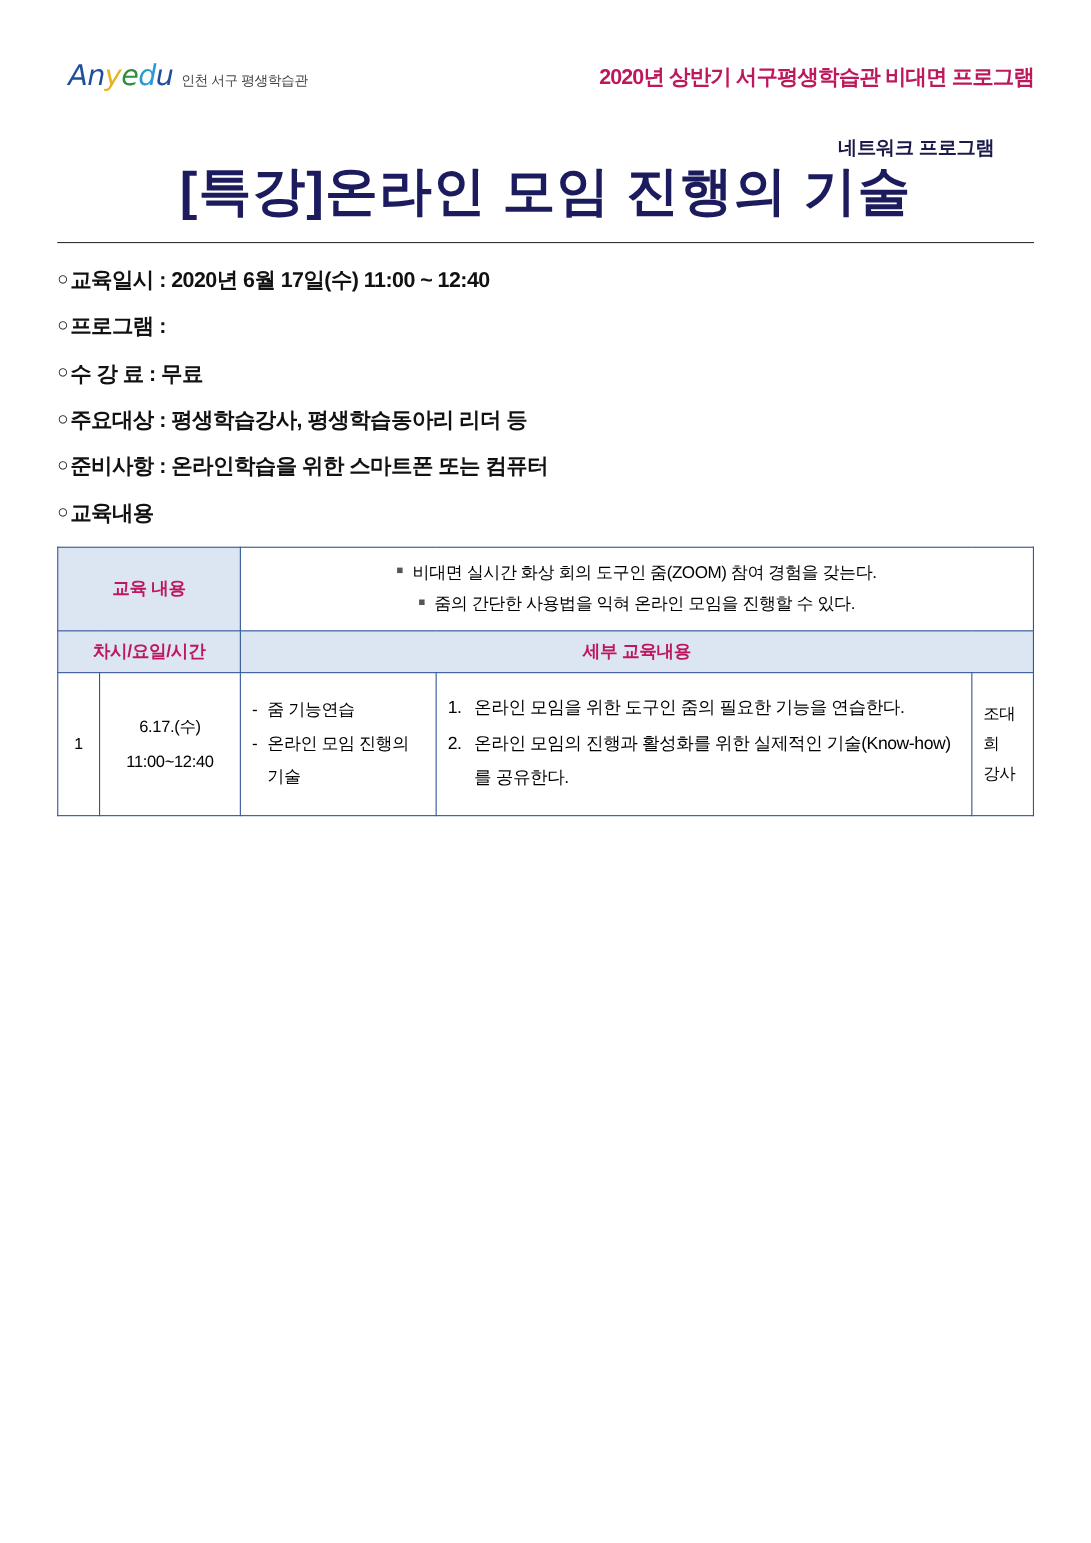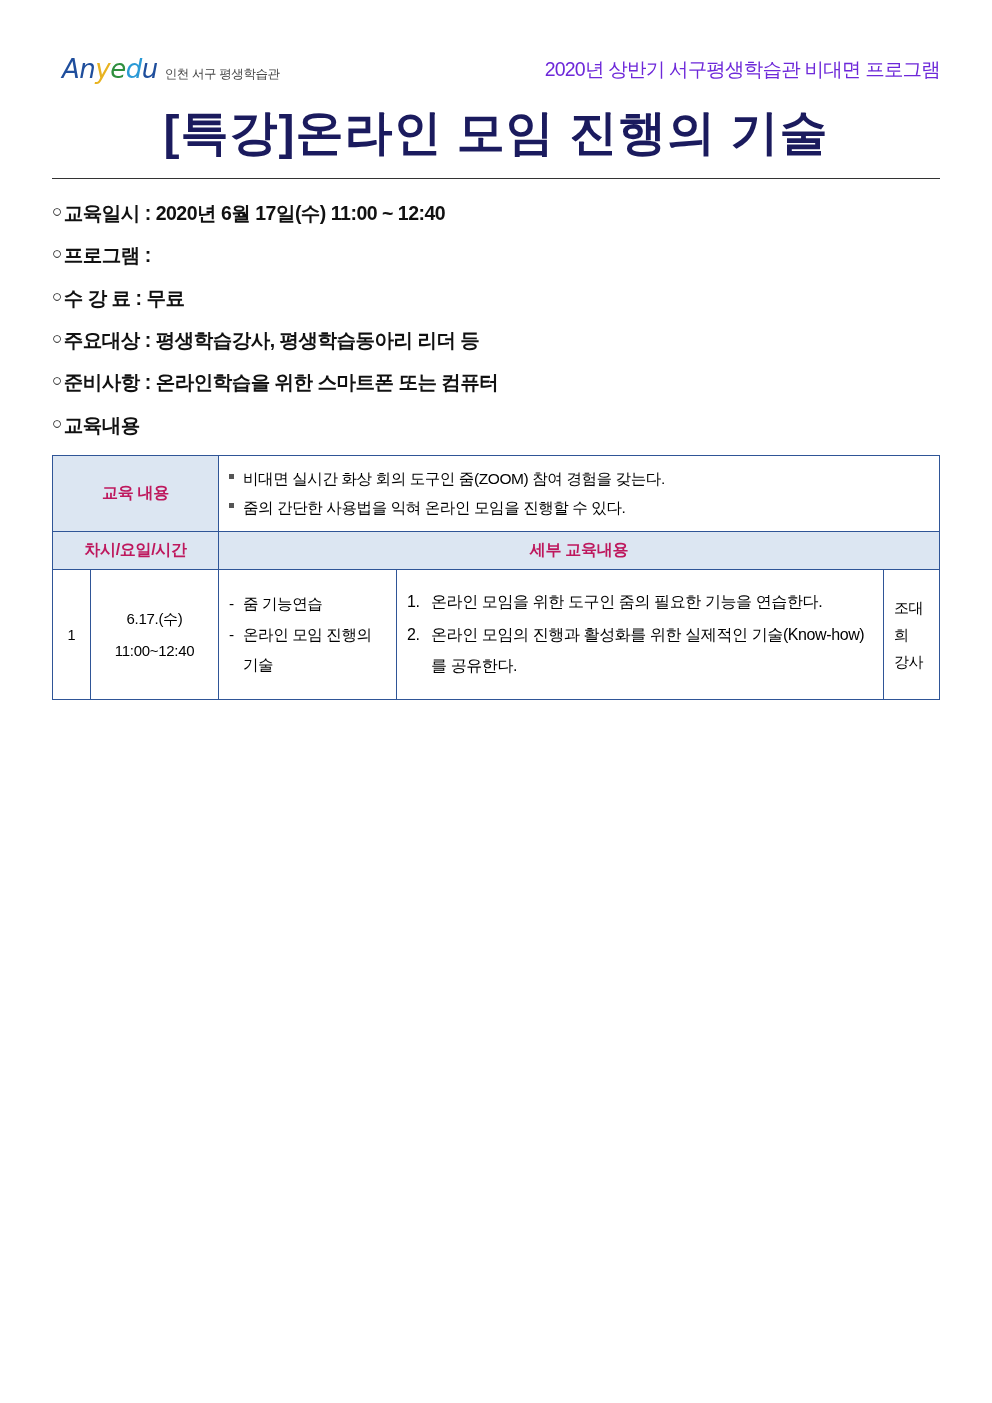--- a/index.html
+++ b/index.html
@@ -56,22 +56,22 @@
     margin-left: 7px;
     font-weight: normal;
     letter-spacing: -0.4px;
     text-align: right;
   }
   .header-title {
     position: absolute;
     right: 0;
     top: 8px;
     font-size: 19.5px;
-    font-weight: normal;
-    color: #6d28d9;
+    font-weight: bold;
+    color: #be185d;
     letter-spacing: -0.8px;
   }
   .sub-header {
     margin: 18px 52px 0 52px;
     text-align: right;
     font-size: 17.5px;
     font-weight: bold;
     color: #1b1b4b;
     letter-spacing: -0.3px;
     padding-right: 36px;
@@ -140,20 +140,21 @@
   }
   .cell-content-list {
     font-size: 15.5px;
     line-height: 1.9;
     letter-spacing: -0.4px;
     padding-left: 18px;
   }
   .cell-content-list .li {
     display: flex;
     align-items: flex-start;
+    justify-content: center;
   }
   .sq {
     display: inline-block;
     width: 5px;
     height: 5px;
     background: #555555;
     margin: 10px 9px 0 0;
     flex: 0 0 auto;
   }
   .col-no {
@@ -216,20 +217,21 @@
 <div class="page">
 
   <div class="header-row">
     <div class="logo">
       <span class="logo-mark"><span class="logo-a">A</span><span class="logo-n">n</span><span class="logo-y">y</span><span class="logo-e">e</span><span class="logo-d">d</span><span class="logo-u">u</span></span>
       <span class="logo-sub">인천 서구 평생학습관</span>
     </div>
     <div class="header-title">2020년 상반기 서구평생학습관 비대면 프로그램</div>
   </div>
 
+  <div class="sub-header">네트워크 프로그램</div>
 
   <div class="main-title">[특강]온라인 모임 진행의 기술</div>
   <div class="title-rule"></div>
 
   <div class="info-list">
     <div class="info-line">
       <span class="info-bullet">○</span>
       <span class="info-label">교육일시 : </span>
       <span class="info-value">2020년 6월 17일(수) 11:00 ~ 12:40</span>
     </div>

